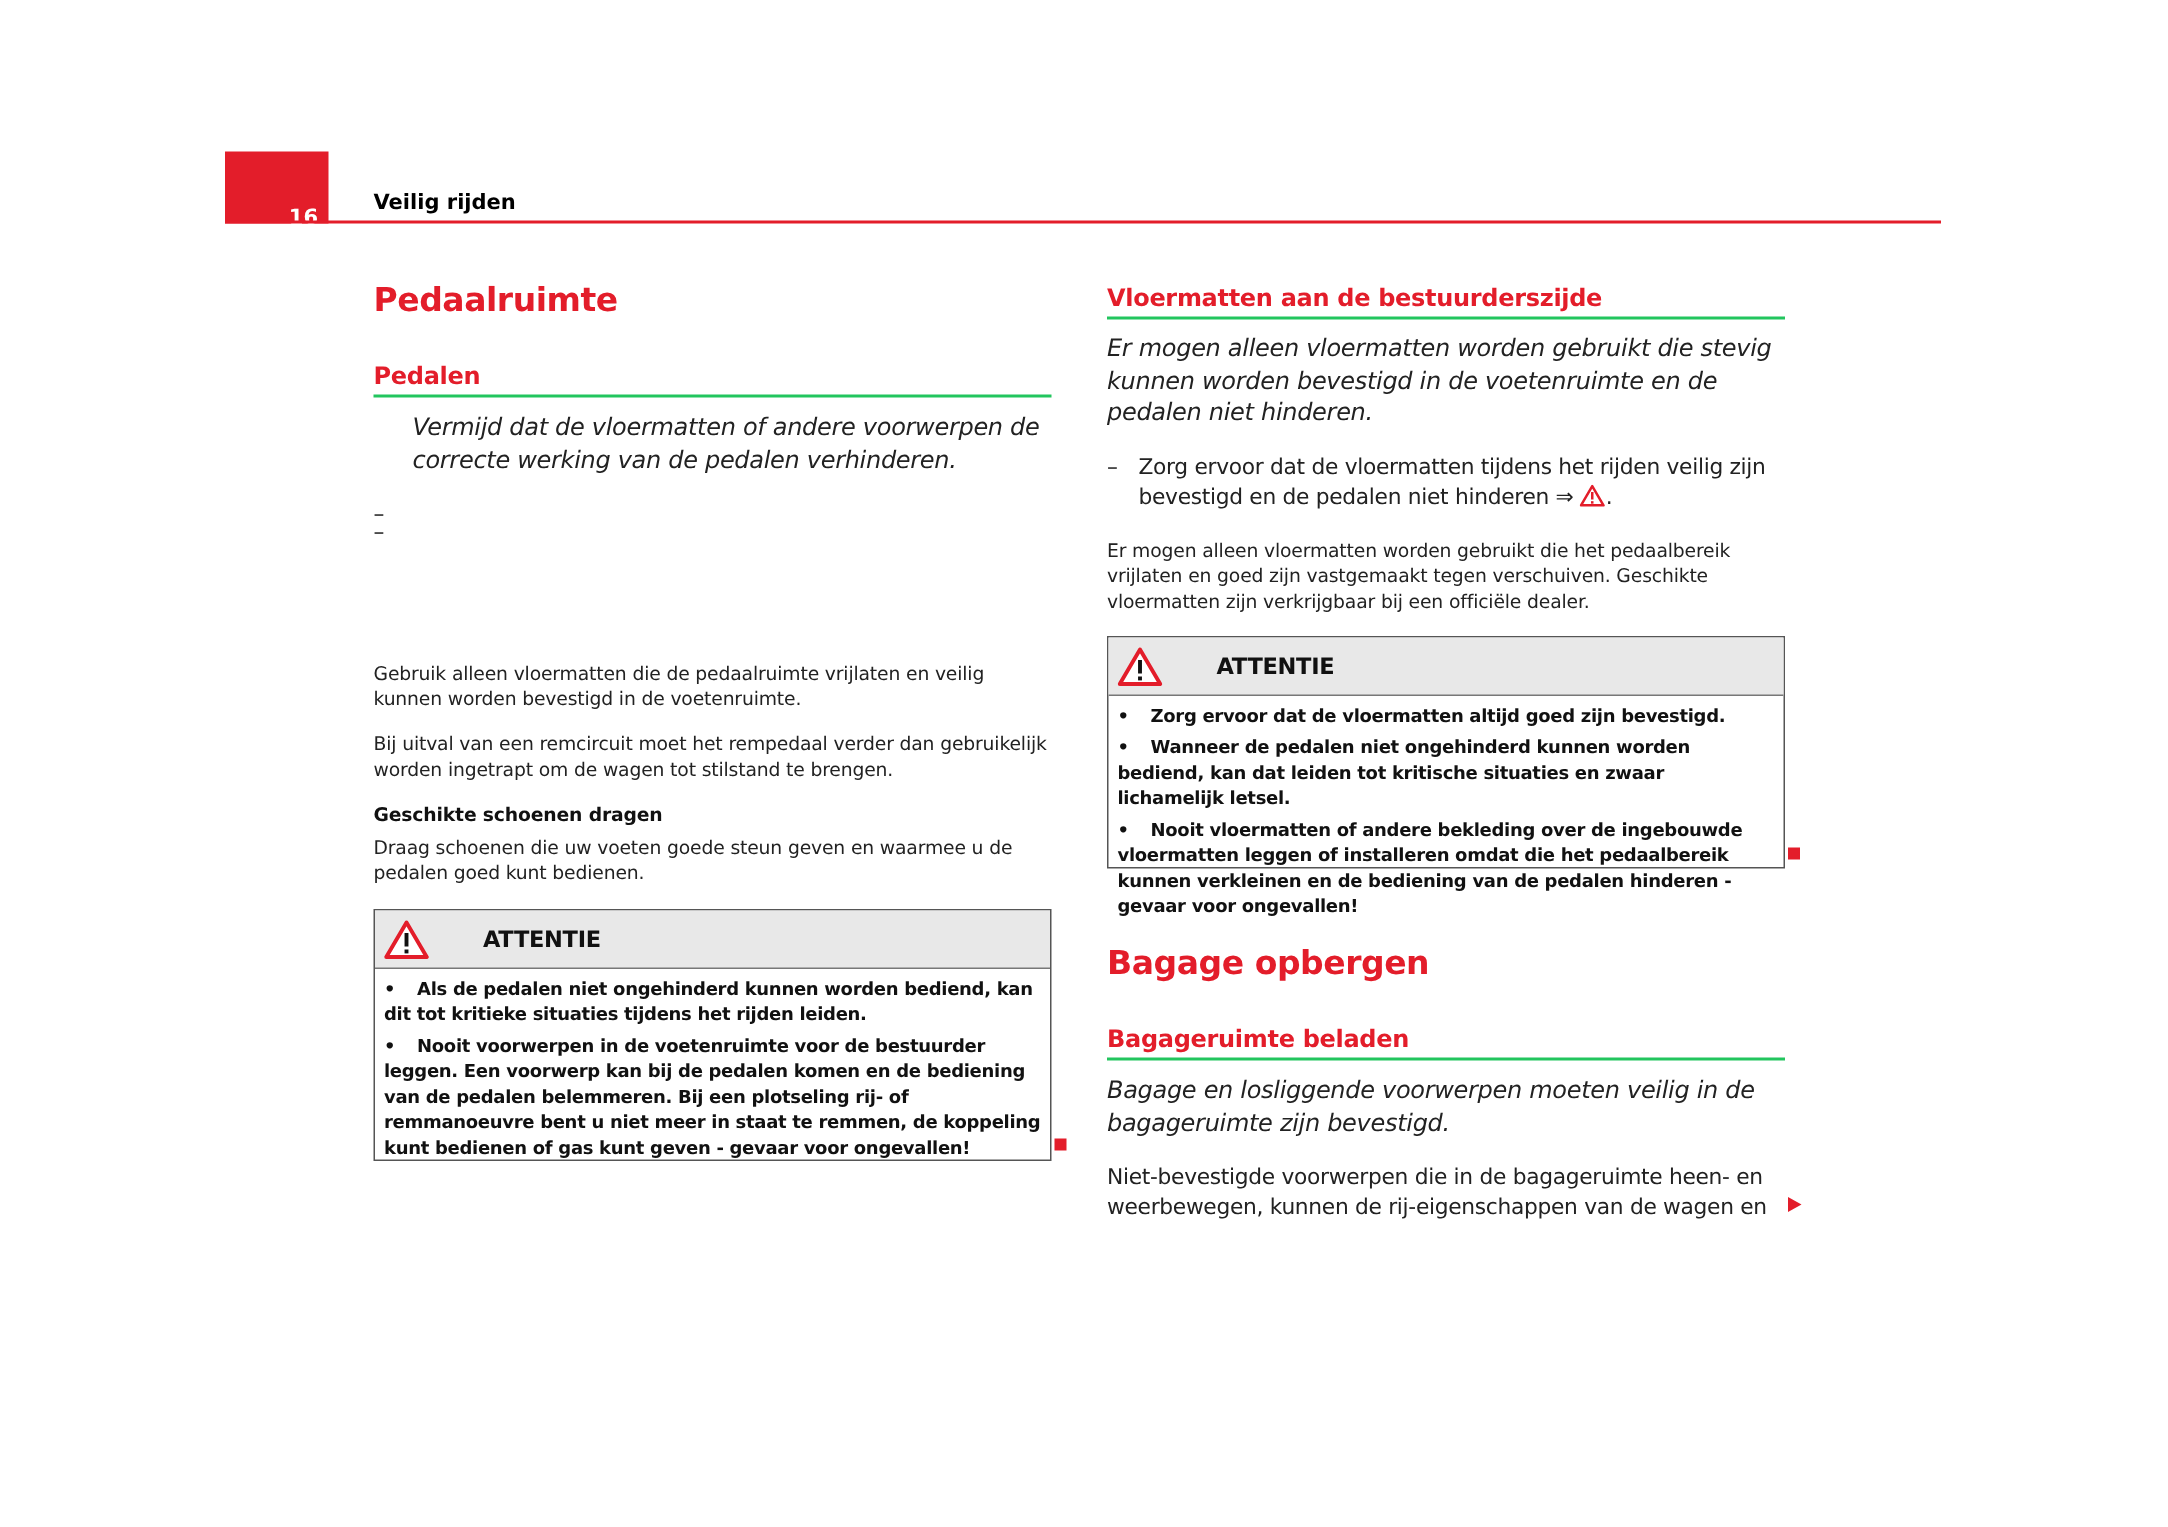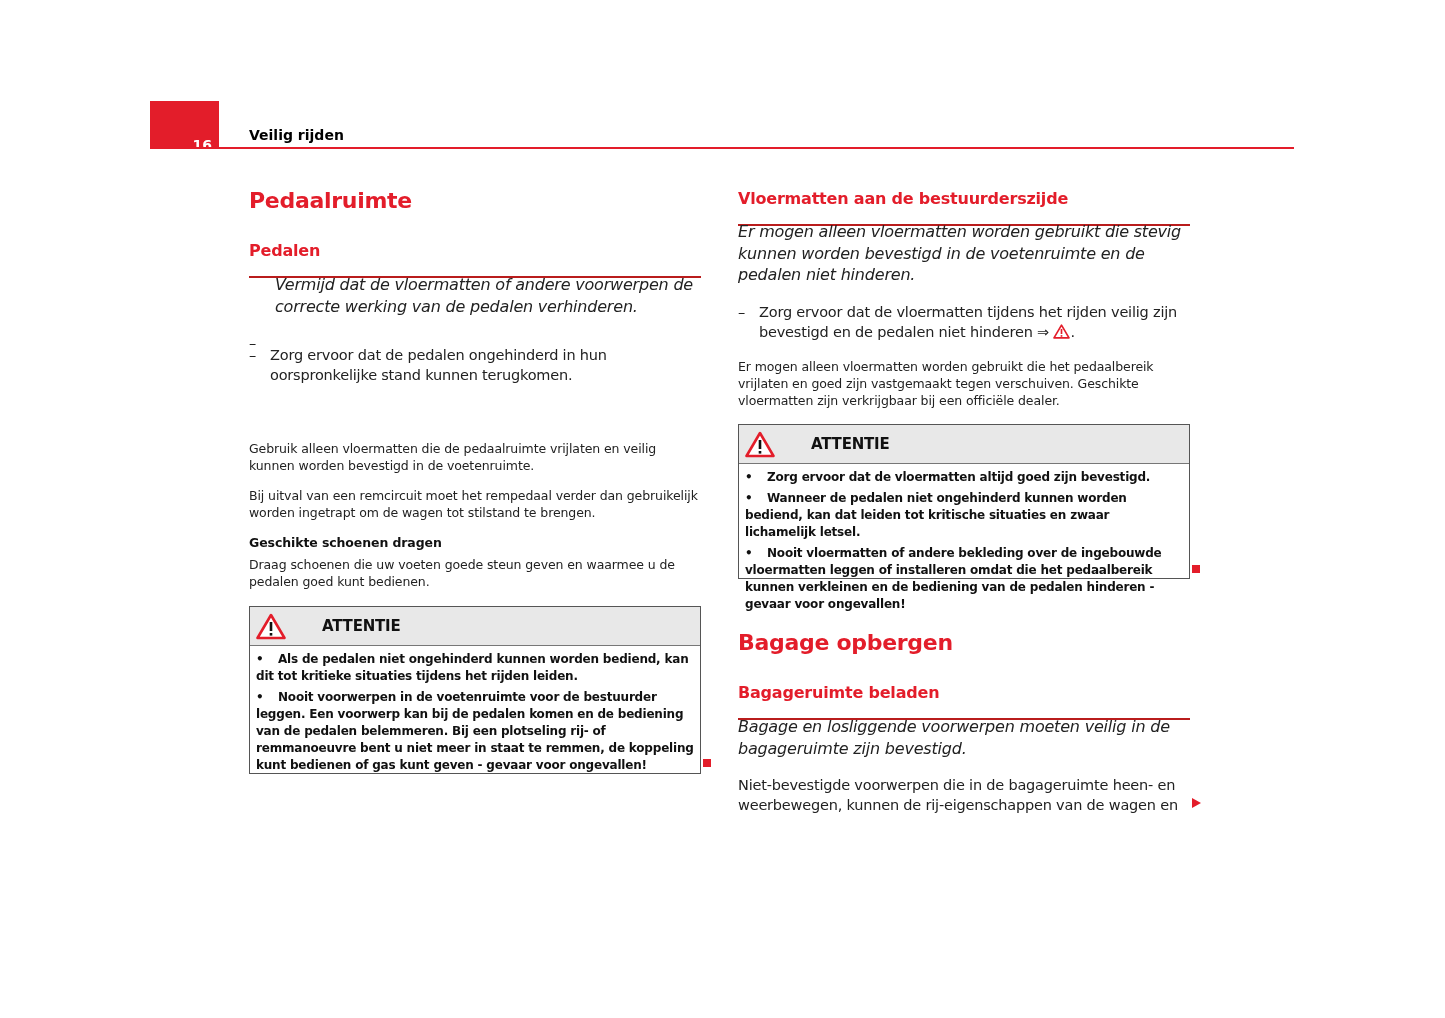--- a/index.html
+++ b/index.html
@@ -13,21 +13,21 @@
               color: #fff; font-weight: bold; font-size: 14px; margin-top: 11px; }
   .running-title { position: absolute; left: 249px; top: 127px; font-weight: bold; font-size: 14px; color: #000000; }
   .header-rule { position: absolute; left: 150px; top: 147px; width: 1144px; height: 2px; background: #e31d2a; }
 
   .col { position: absolute; width: 452px; }
   .col-left { left: 249px; }
   .col-right { left: 738px; }
 
   .h1 { color: #e31d2a; font-weight: bold; font-size: 22px; letter-spacing: -0.3px; }
   .h2 { color: #e31d2a; font-weight: bold; font-size: 16px; letter-spacing: -0.2px;
-        border-bottom: 2px solid #b91c1c; padding-bottom: 16px; }
+        border-bottom: 2px solid #22c55e; padding-bottom: 3px; }
   .intro { font-style: italic; font-size: 16px; line-height: 21.5px; color: #222; letter-spacing: -0.2px; }
   .dash-item { position: relative; padding-left: 21px; font-size: 14.5px; line-height: 20px; color: #222; letter-spacing: -0.2px; }
   .dash-item .dash { position: absolute; left: 0; top: 0; }
   .small { font-size: 12.5px; line-height: 17px; color: #222; letter-spacing: -0.1px; }
   .small-bold { font-size: 12.5px; line-height: 17px; font-weight: bold; color: #111; letter-spacing: -0.1px; }
 
   .warn { position: absolute; border: 1px solid #555; background: #fff; box-sizing: border-box; }
   .warn-head { background: #e8e8e8; border-bottom: 1px solid #777; height: 38px; display: flex; align-items: center; padding-left: 6px; gap: 28px; }
   .warn-head svg { width: 30px; height: 27px; }
   .warn-title { font-weight: bold; font-size: 15px; margin-left: 8px; color: #111; letter-spacing: -0.2px; }
@@ -55,21 +55,20 @@
   <div class="h2">Pedalen</div>
 </div>
 <div class="col col-left abs intro" style="top:274px;margin-left:26px;">Vermijd dat de vloermatten of andere voorwerpen de correcte werking van de pedalen verhinderen.</div>
 
 <div class="col col-left abs" style="top:333px;">
   <div class="dash-item">
     <span class="dash">–</span>
   </div>
   <div class="dash-item" style="margin-top:12px;">
     <span class="dash">–</span>
-    <span>Zorg ervoor dat de pedalen ongehinderd in hun oorspronkelijke stand kunnen terugkomen.</span>
   </div>
 </div>
 
 <div class="col col-left abs small" style="top:440px;">Gebruik alleen vloermatten die de pedaalruimte vrijlaten en veilig kunnen worden bevestigd in de voetenruimte.</div>
 <div class="col col-left abs small" style="top:487px;">Bij uitval van een remcircuit moet het rempedaal verder dan gebruikelijk worden ingetrapt om de wagen tot stilstand te brengen.</div>
 <div class="col col-left abs small-bold" style="top:534px;">Geschikte schoenen dragen</div>
 <div class="col col-left abs small" style="top:556px;">Draag schoenen die uw voeten goede steun geven en waarmee u de pedalen goed kunt bedienen.</div>
 
 <div class="warn" style="left:249px; top:606px; width:452px; height:168px;">
   <div class="warn-head">

